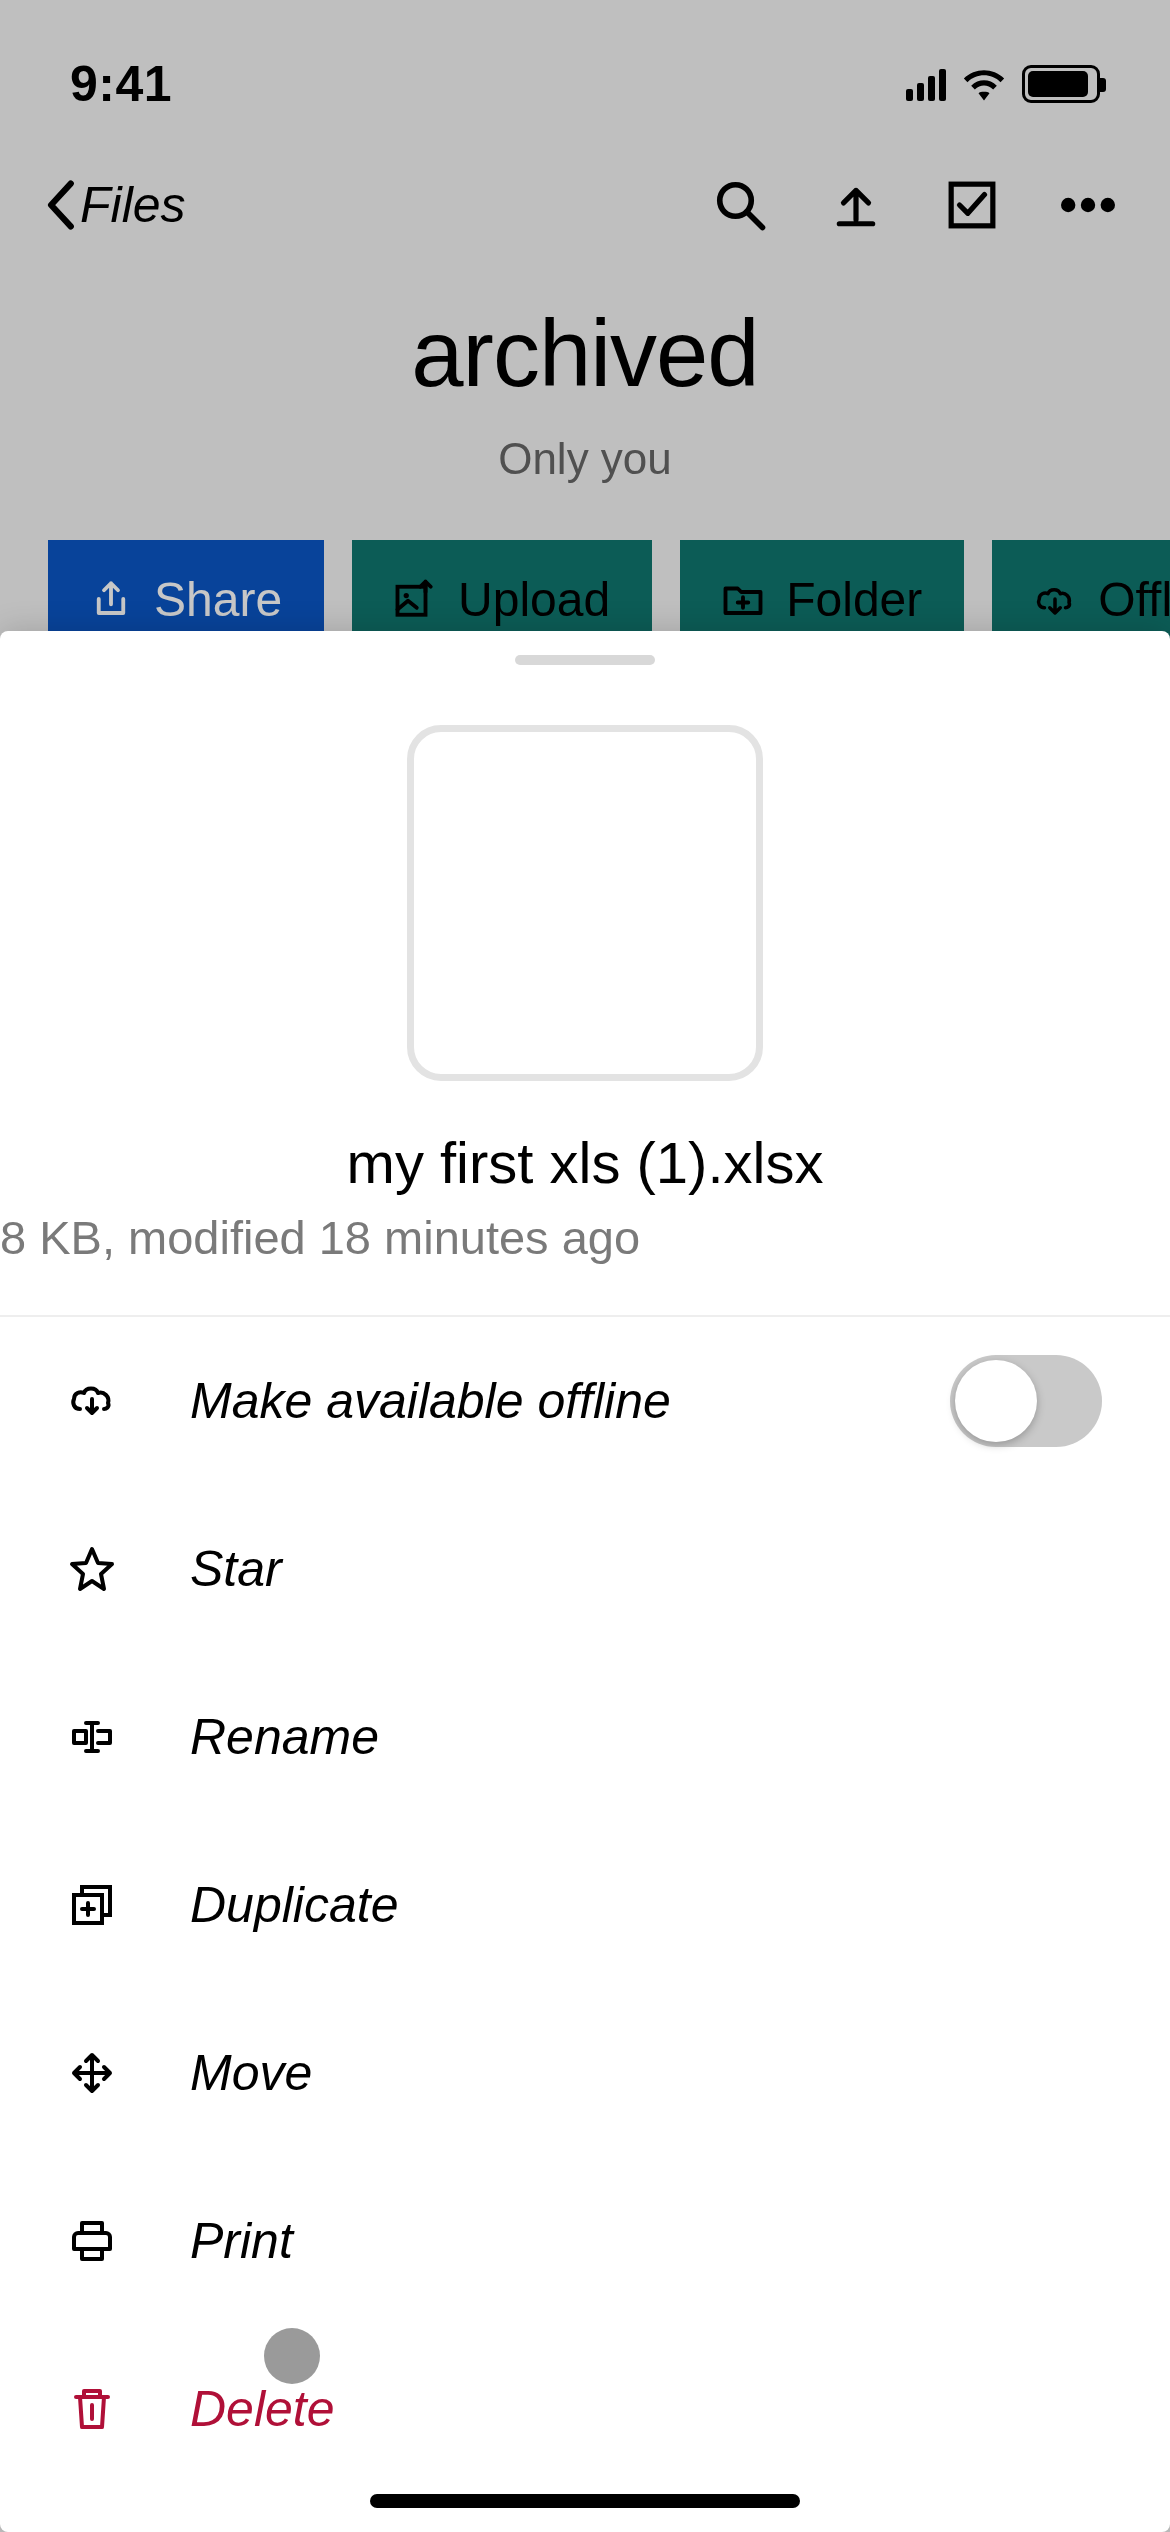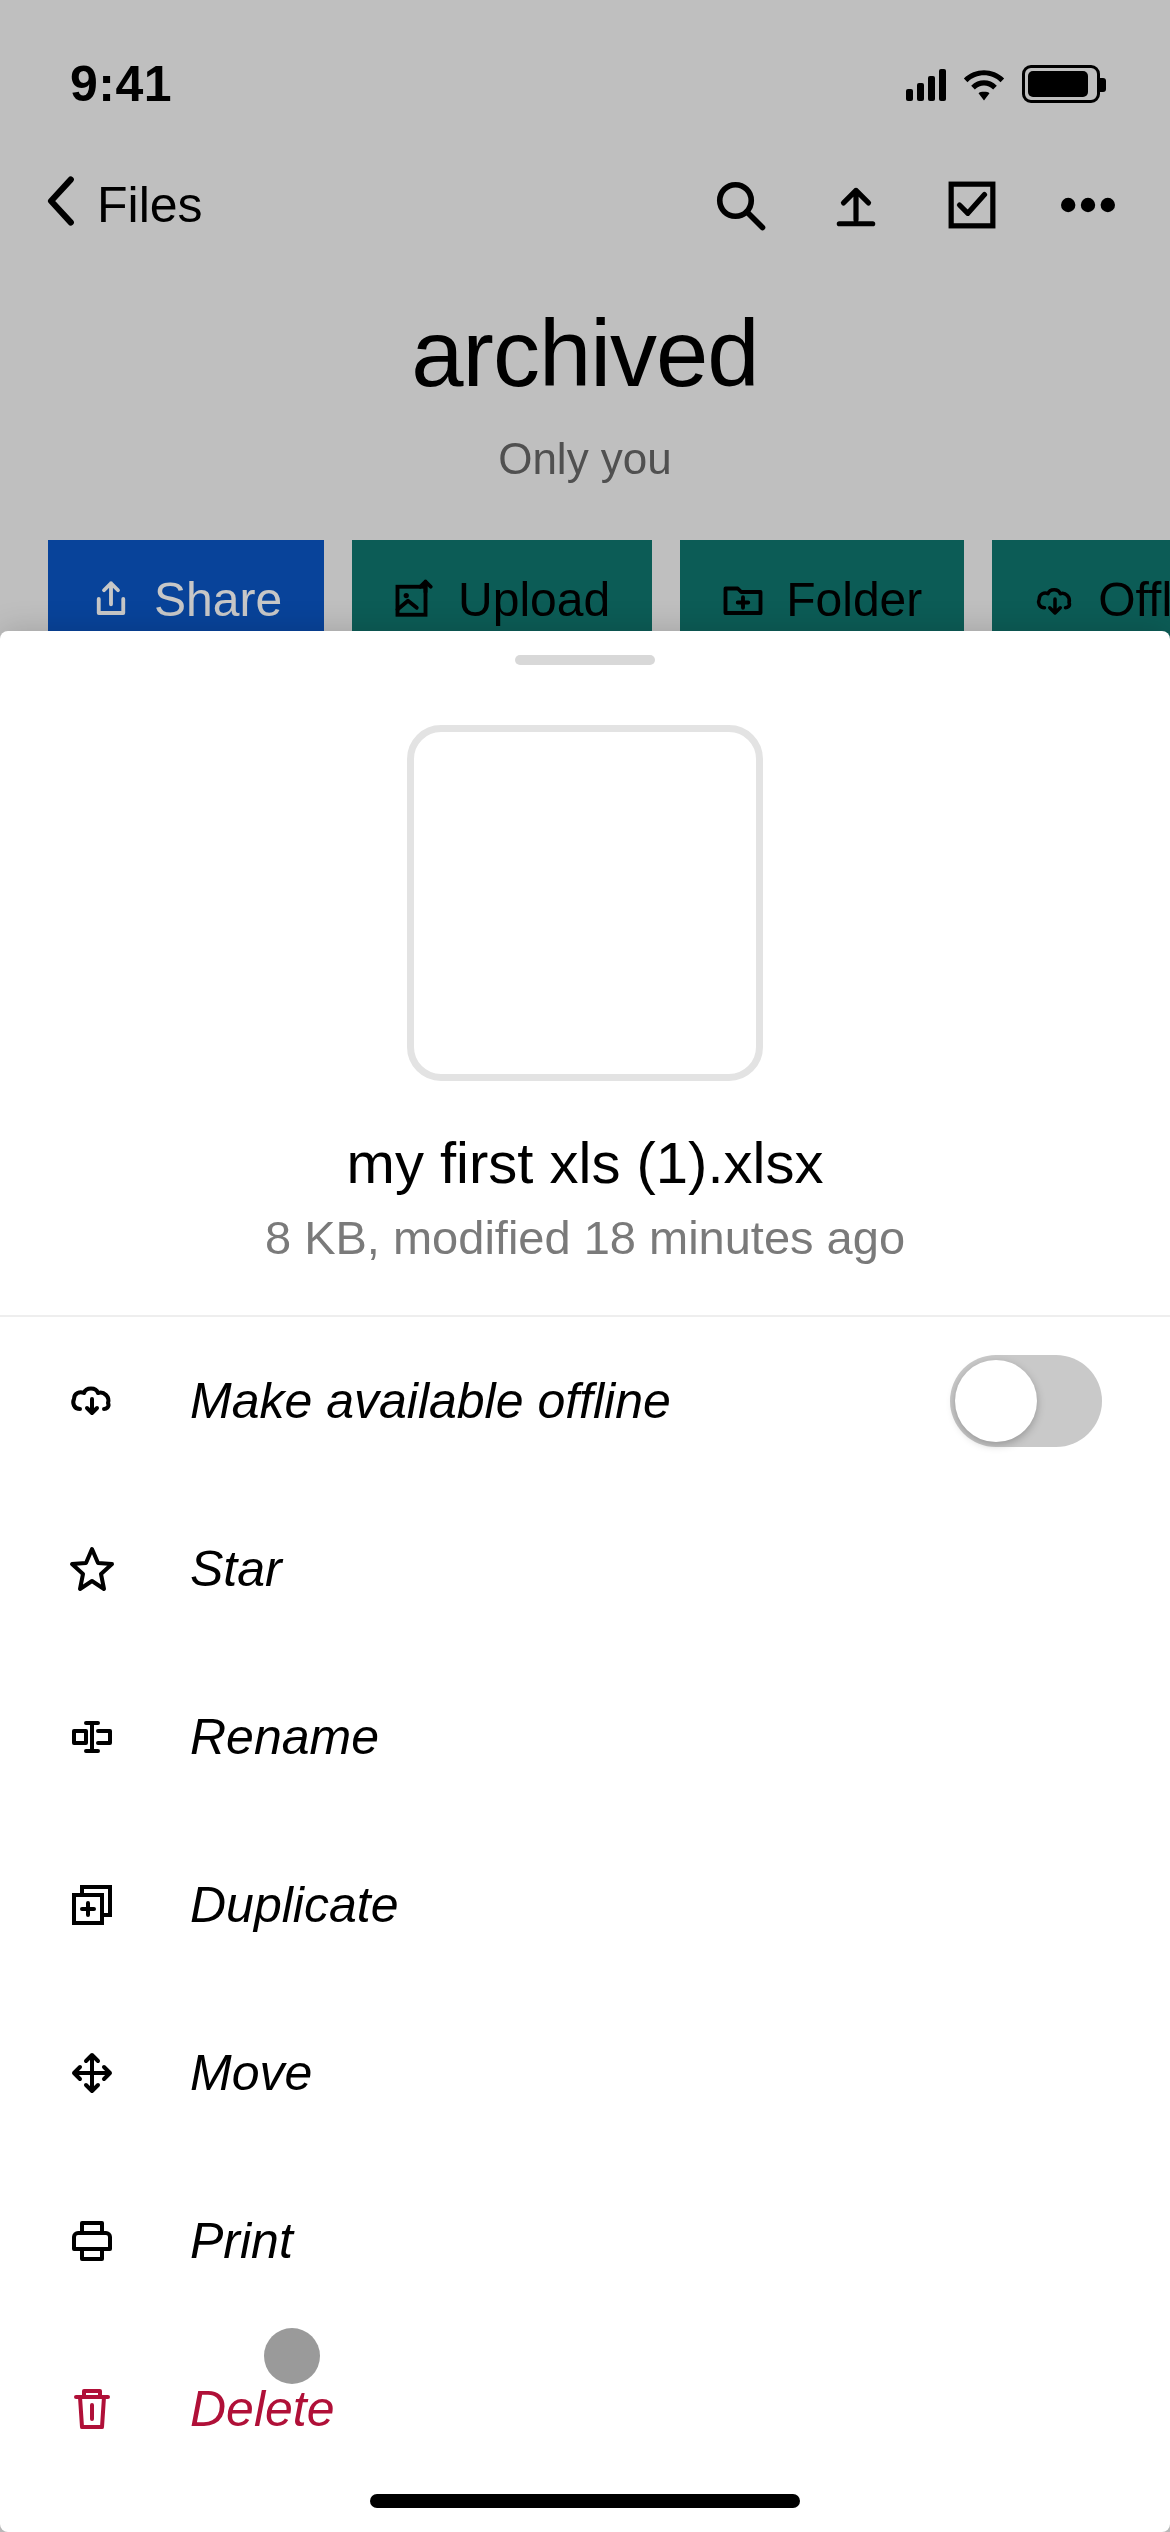--- a/index.html
+++ b/index.html
@@ -20,21 +20,21 @@
 .signal-bars span:nth-child(2) { height: 18px; }
 .signal-bars span:nth-child(3) { height: 25px; }
 .signal-bars span:nth-child(4) { height: 32px; }
 .wifi { width: 44px; height: 34px; }
 .battery { width: 78px; height: 38px; border: 3px solid #000; border-radius: 9px; position: relative; }
 .battery::after { content: ""; position: absolute; right: -9px; top: 10px; width: 6px; height: 14px; background: #000; border-radius: 0 3px 3px 0; }
 .battery-fill { position: absolute; left: 3px; top: 3px; bottom: 3px; width: 60px; background: #000; border-radius: 5px; }
 
 
 .nav { display: flex; align-items: center; padding: 30px 45px; height: 130px; }
-.back { display: flex; gap: 22px; }
+.back { display: flex; align-items: center; gap: 5px; font-style: italic; }
 .chevron-left { width: 30px; height: 50px; }
 .back-label { font-size: 50px; font-weight: 400; }
 .nav-spacer { flex: 1; }
 .nav-actions { display: flex; align-items: center; gap: 62px; margin-right: 10px; }
 .nav-icon { width: 54px; height: 54px; display: flex; align-items: center; justify-content: center; }
 
 
 .folder-title { padding: 30px 48px 0; text-align: center; }
 .folder-h1 { font-size: 94px; font-weight: 500; letter-spacing: -1px; }
 .folder-sub { font-size: 44px; color: #666; margin-top: 26px; }
@@ -43,21 +43,21 @@
 .chips { display: flex; gap: 28px; padding: 56px 48px 0; overflow: hidden; }
 .chip { display: flex; align-items: center; gap: 22px; padding: 0 42px; height: 118px; background: #0f766e; font-size: 48px; font-weight: 500; flex-shrink: 0; }
 .chip.primary { background: #0a56c6; color: #fff; }
 .chip svg { width: 42px; height: 42px; }
 
 
 .sheet { position: absolute; left: 0; right: 0; bottom: 0; top: 631px; background: #fff; border-radius: 8px; box-shadow: 0 -2px 30px rgba(0,0,0,0.15); }
 .grabber { width: 140px; height: 10px; background: #d8d8d8; border-radius: 5px; margin: 24px auto 0; }
 .preview { margin: 60px auto 0; width: 356px; height: 356px; border: 7px solid #e3e3e3; border-radius: 34px; background: #fff; }
 .file-name { text-align: center; font-size: 58px; font-weight: 500; margin-top: 48px; }
-.file-meta { text-align: center; font-size: 47px; color: #7a7a7a; margin-top: 14px; }
+.file-meta { font-size: 47px; color: #7a7a7a; margin-top: 14px; }
 .divider { height: 2px; background: #eee; margin-top: 50px; }
 
 .actions { padding: 0 0 0 0; }
 .action-row { display: flex; align-items: center; height: 168px; padding: 0 68px; font-style: italic; }
 .action-icon { width: 48px; height: 48px; flex-shrink: 0; display: flex; align-items: center; justify-content: center; }
 .action-label { font-size: 50px; font-weight: 400; margin-left: 74px; flex: 1; }
 .action-row.danger .action-label { color: #b01038; }
 .action-row.danger svg { stroke: #b01038; }
 
 

